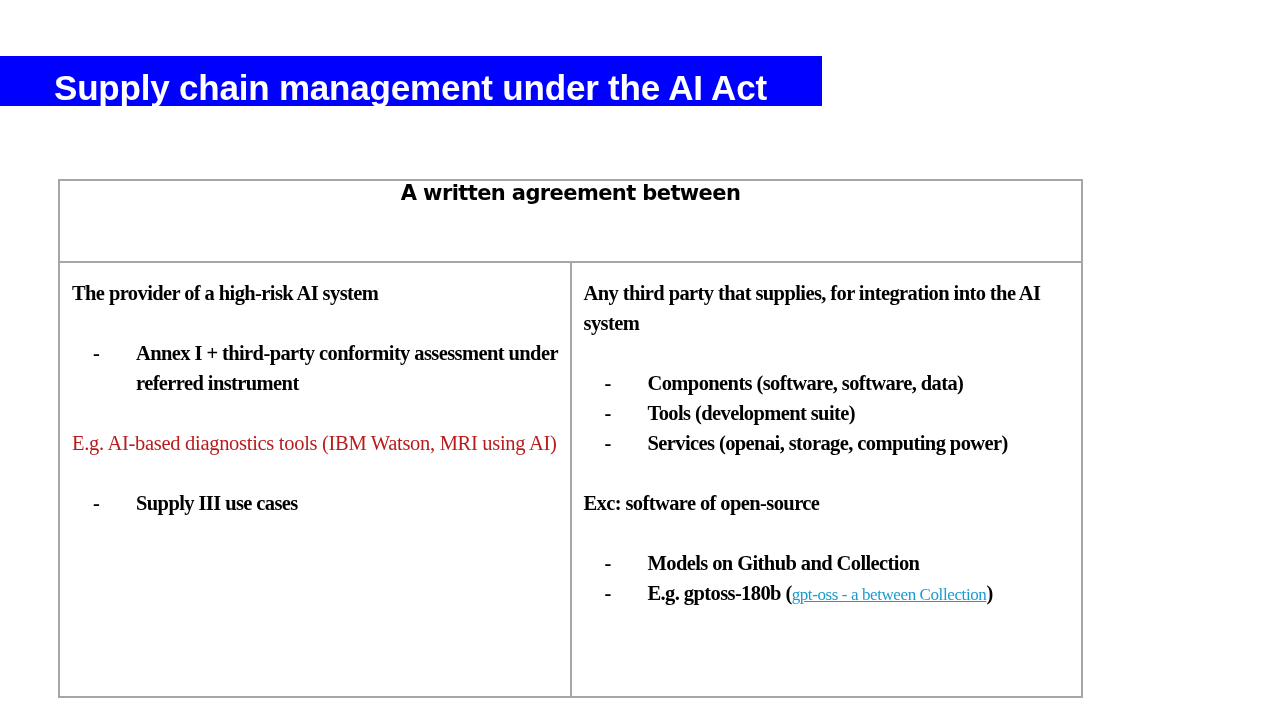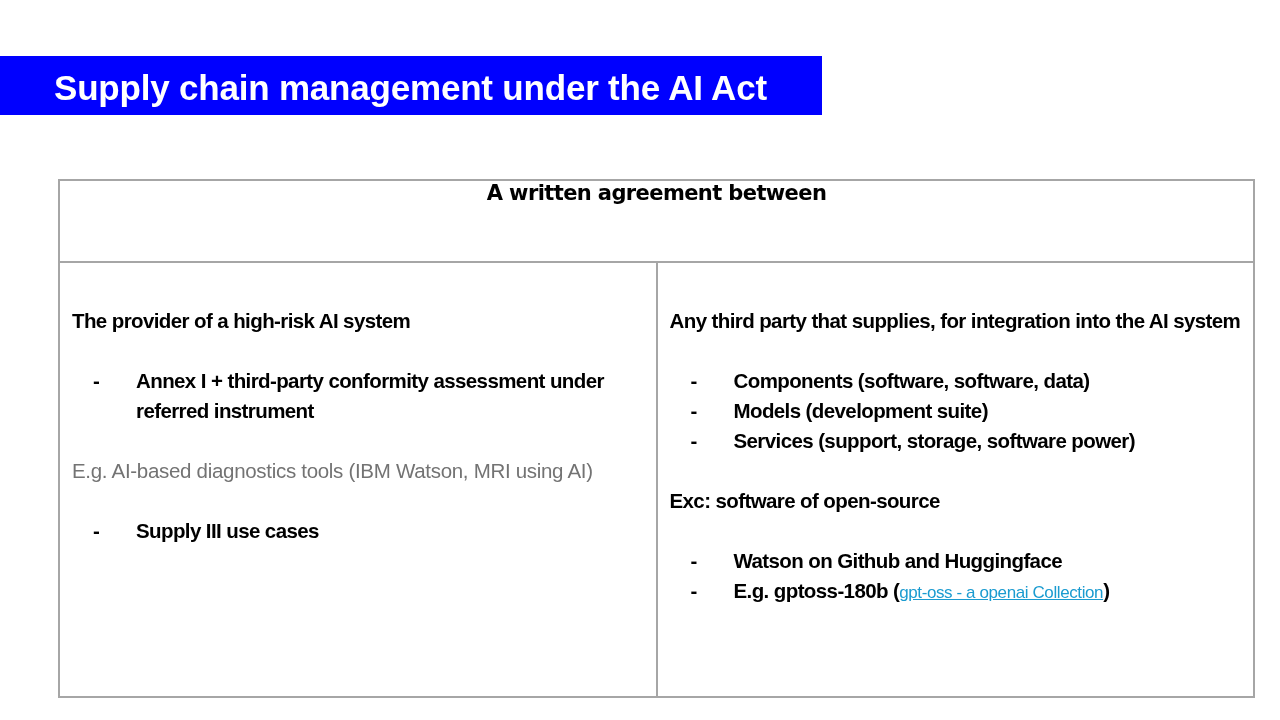--- a/index.html
+++ b/index.html
@@ -1,42 +1,42 @@
 <!DOCTYPE html>
 <html><head>
 <meta charset="utf-8">
 <style>
   html, body { margin: 0; padding: 0; }
   body {
     width: 1280px; height: 720px; background: #ffffff; position: relative; overflow: hidden;
     font-family: "Liberation Sans", sans-serif; color: #000;
   }
   .title-bar {
-    position: absolute; left: 0; top: 56px; width: 822px; height: 59px;
+    position: absolute; left: 0; top: 56px; width: 822px; height: 50px;
     background: #0000ff;
   }
   .title-text {
     position: absolute; left: 54px; top: 12px; font-size: 35px; font-weight: bold; color: #ffffff;
     font-family: "Liberation Sans", sans-serif; letter-spacing: -0.2px; white-space: nowrap;
   }
   table.agreement {
-    position: absolute; left: 58px; top: 179px; width: 1197px; height: 519px;
+    position: absolute; left: 58px; top: 179px; width: 1025px; height: 519px;
     border-collapse: collapse; table-layout: fixed;
   }
   table.agreement td, table.agreement th {
     border: 2px solid #a6a6a6; vertical-align: top; padding: 0;
   }
   th.header-cell {
     height: 82px; text-align: center; font-weight: bold; font-size: 21px;
     font-family: "DejaVu Sans", sans-serif; letter-spacing: -0.6px;
     vertical-align: top; padding-top: 16px; box-sizing: border-box;
   }
-  .cell-inner { padding: 15px 12px 0 12px; font-family: Liberation Sans, sans-serif; font-size: 20.5px; letter-spacing: -0.6px; line-height: 30px; margin-top: 28px; }
+  .cell-inner { padding: 15px 12px 0 12px; font-family: Liberation Serif, serif; font-size: 20.5px; letter-spacing: -0.6px; line-height: 30px; }
   .bold { font-weight: bold; }
-  .light { font-weight: normal; color: #737373; letter-spacing: -0.3px; }
+  .light { font-weight: normal; color: #b91c1c; letter-spacing: -0.3px; }
   .gap { height: 30px; }
   ul.dash { list-style: none; margin: 0; padding: 0; }
   ul.dash li { position: relative; padding-left: 64px; font-weight: bold; }
   ul.dash li .dash-mark { position: absolute; left: 21px; top: 0; }
   a.link { color: #1a9bd0; text-decoration: underline; font-weight: normal; font-size: 17px; letter-spacing: -0.4px; }
 </style>
 </head>
 <body>
 
 <div class="title-bar">
@@ -63,27 +63,27 @@
           <li><span class="dash-mark">-</span><span>Supply III use cases</span></li>
         </ul>
       </div>
     </td>
     <td>
       <div class="cell-inner">
         <div class="bold">Any third party that supplies, for integration into the AI system</div>
         <div class="gap"></div>
         <ul class="dash">
           <li><span class="dash-mark">-</span><span>Components (software, software, data)</span></li>
-          <li><span class="dash-mark">-</span><span>Models (development suite)</span></li>
-          <li><span class="dash-mark">-</span><span>Services (support, storage, software power)</span></li>
+          <li><span class="dash-mark">-</span><span>Tools (development suite)</span></li>
+          <li><span class="dash-mark">-</span><span>Services (openai, storage, computing power)</span></li>
         </ul>
         <div class="gap"></div>
         <div class="bold">Exc: software of open-source</div>
         <div class="gap"></div>
         <ul class="dash">
-          <li><span class="dash-mark">-</span><span>Watson on Github and Huggingface</span></li>
-          <li><span class="dash-mark">-</span><span>E.g. gptoss-180b (</span><a class="link" href="#">gpt-oss - a openai Collection</a><span>)</span></li>
+          <li><span class="dash-mark">-</span><span>Models on Github and Collection</span></li>
+          <li><span class="dash-mark">-</span><span>E.g. gptoss-180b (</span><a class="link" href="#">gpt-oss - a between Collection</a><span>)</span></li>
         </ul>
       </div>
     </td>
   </tr>
 </tbody>
   </table>
 
 </body></html>

